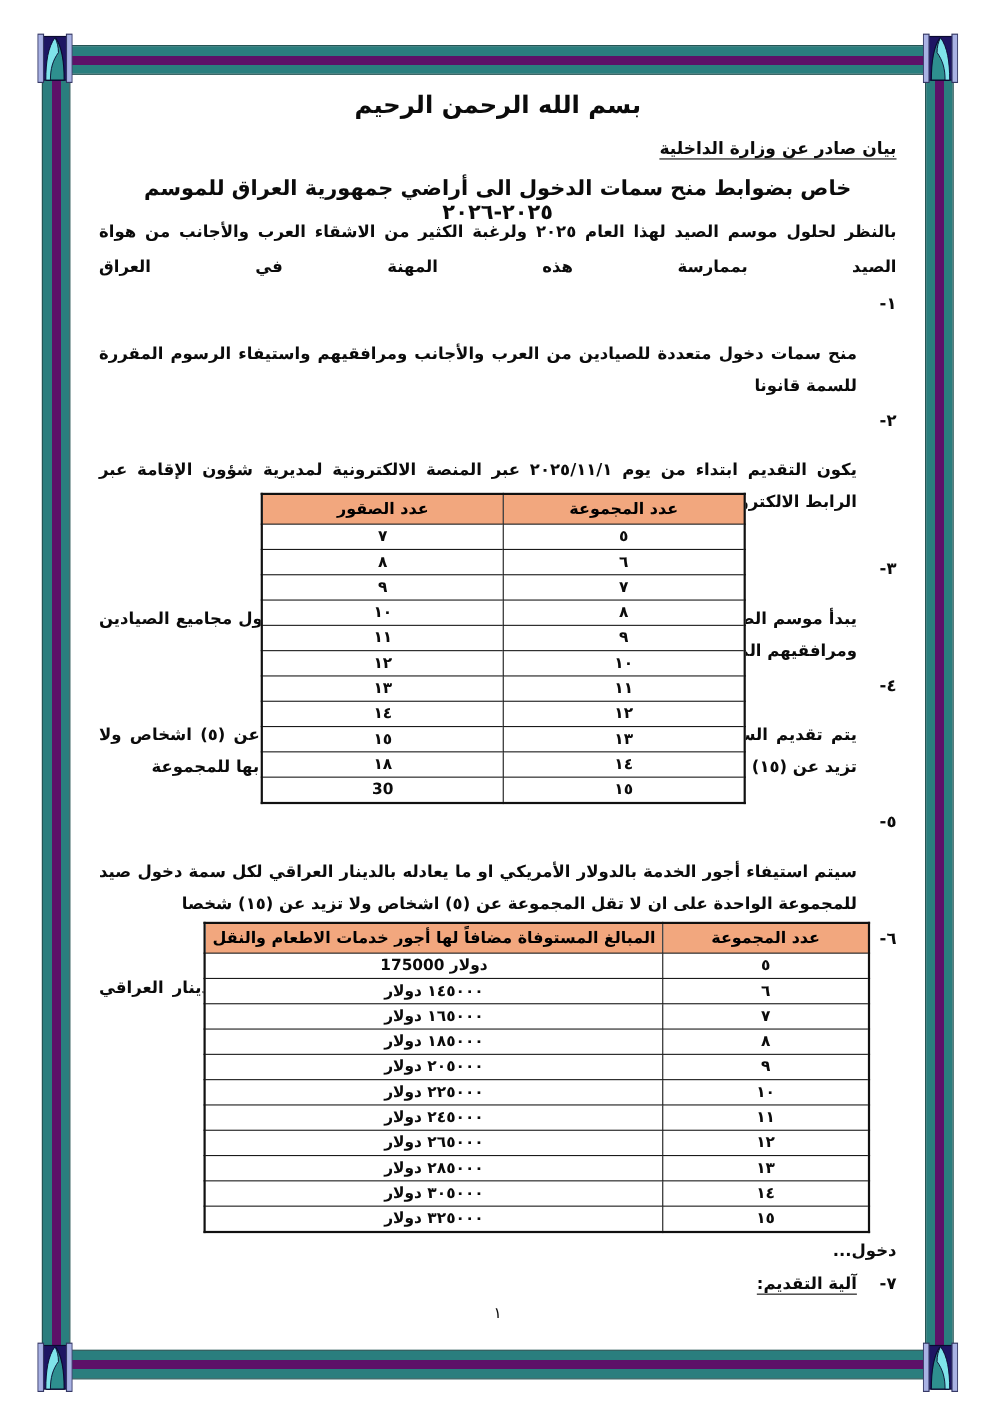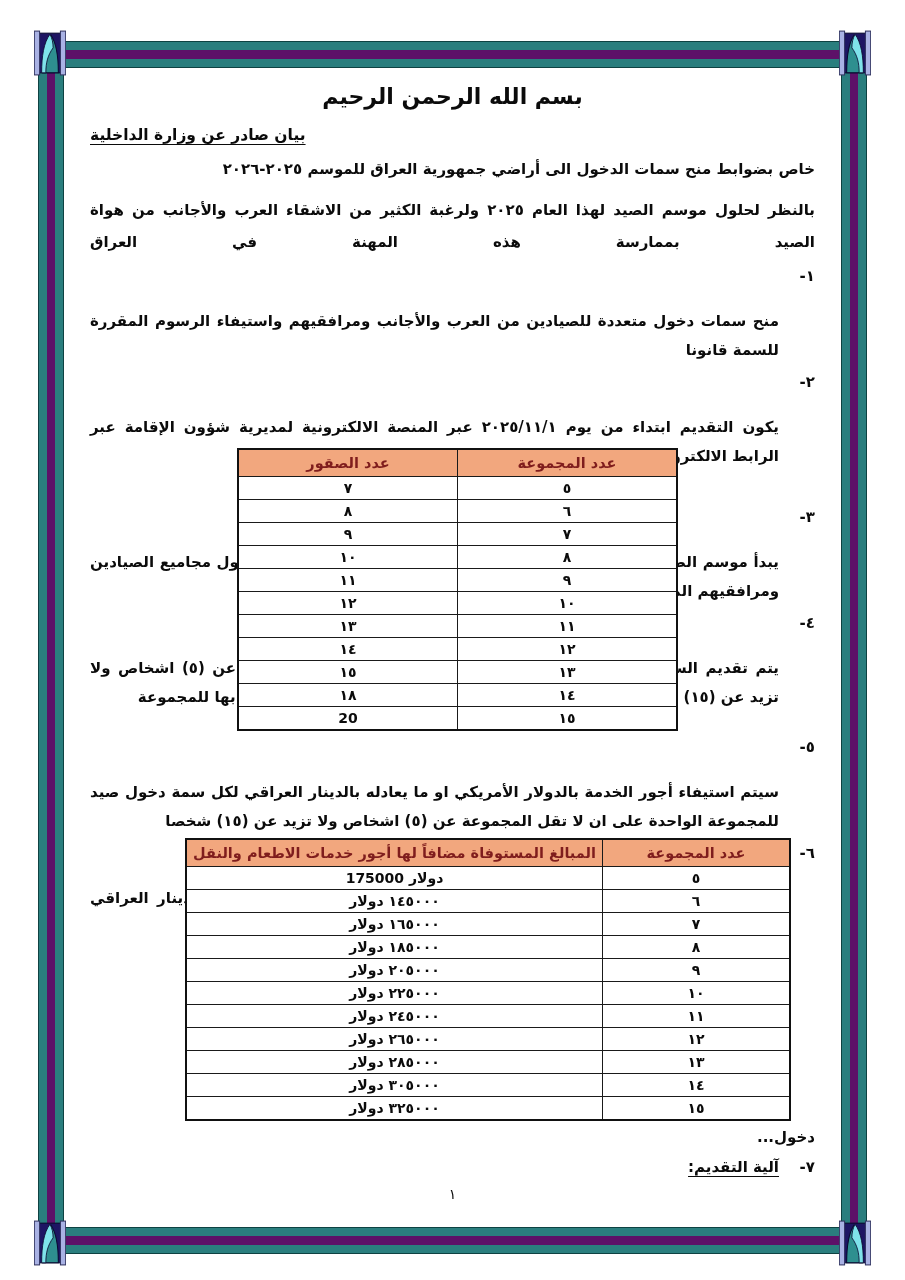--- a/index.html
+++ b/index.html
@@ -21,38 +21,38 @@
   .bar.left{left:38px;}
   .bar.right{right:38px;}
   .corner{position:absolute;width:32px;height:48px;}
   .corner.tl{left:34px;top:29px;}
   .corner.tr{right:34px;top:29px;transform:scaleX(-1);}
   .corner.bl{left:34px;bottom:13px;}
   .corner.br{right:34px;bottom:13px;transform:scaleX(-1);}
   
   .sec{position:absolute;left:90px;right:90px;}
   .basmala{top:84px;text-align:center;font-size:22px;}
-  .stmt{top:126px;text-align:left;font-size:15.5px;}
+  .stmt{top:126px;text-align:right;font-size:15.5px;}
   .stmt span{text-decoration:underline;text-underline-offset:4px;}
-  .subject{top:160px;font-size:15px;}
+  .subject{top:160px;text-align:center;font-size:19px;}
   .intro{top:194px;font-size:15px;line-height:32px;}
   .intro .l1{text-align:justify;text-align-last:justify;}
   .intro .l2{text-align:center;}
   .items-a{top:262px;}
   .items-b{top:733px;}
   .item{display:flex;font-size:15px;line-height:29px;margin-bottom:3px;}
   .item .num{width:36px;flex:0 0 36px;}
   .item .txt{flex:1;text-align:justify;margin-top:45px;}
   .url-line{text-align:center;direction:ltr;letter-spacing:.5px;font-size:15px;}
   
   table{border-collapse:collapse;position:absolute;table-layout:fixed;
     font-size:14px;font-weight:700;background:#fff;}
   th,td{border:1px solid #1a1a1a;text-align:center;vertical-align:middle;
     height:22px;padding:0 4px;overflow:hidden;}
-  th{background:#F2A77E;height:26px;font-size:14.5px;color:#7f1d1d;}
+  th{background:#F2A77E;height:26px;font-size:14.5px;color:#000000;}
   table{border:2px solid #111;}
   .t1{left:237px;top:448px;width:420px;}
   .t1 th,.t1 td{width:210px;}
   .t2{left:185px;top:838px;width:585px;}
   .t2 .col-group{width:178px;}
   .t2 .col-amount{width:407px;}
   .amount-cell{direction:ltr;}
   
   .continued{top:1128px;text-align:right;font-size:15px;}
   .mechanism{top:1158px;font-size:15px;display:flex;}
@@ -194,21 +194,21 @@
         <td>١٥</td>
       </tr>
 
       <tr>
         <td>١٤</td>
         <td>١٨</td>
       </tr>
 
       <tr>
         <td>١٥</td>
-        <td>20</td>
+        <td>30</td>
       </tr>
     </tbody>
 </table>
 
 <div class="sec items-b">
 
     <div class="item">
       <span class="num">٥-</span>
       <div class="txt">
         <span>سيتم استيفاء أجور الخدمة بالدولار الأمريكي او ما يعادله بالدينار العراقي لكل سمة دخول صيد للمجموعة الواحدة على ان لا تقل المجموعة عن (٥) اشخاص ولا تزيد عن (١٥) شخصا</span>

